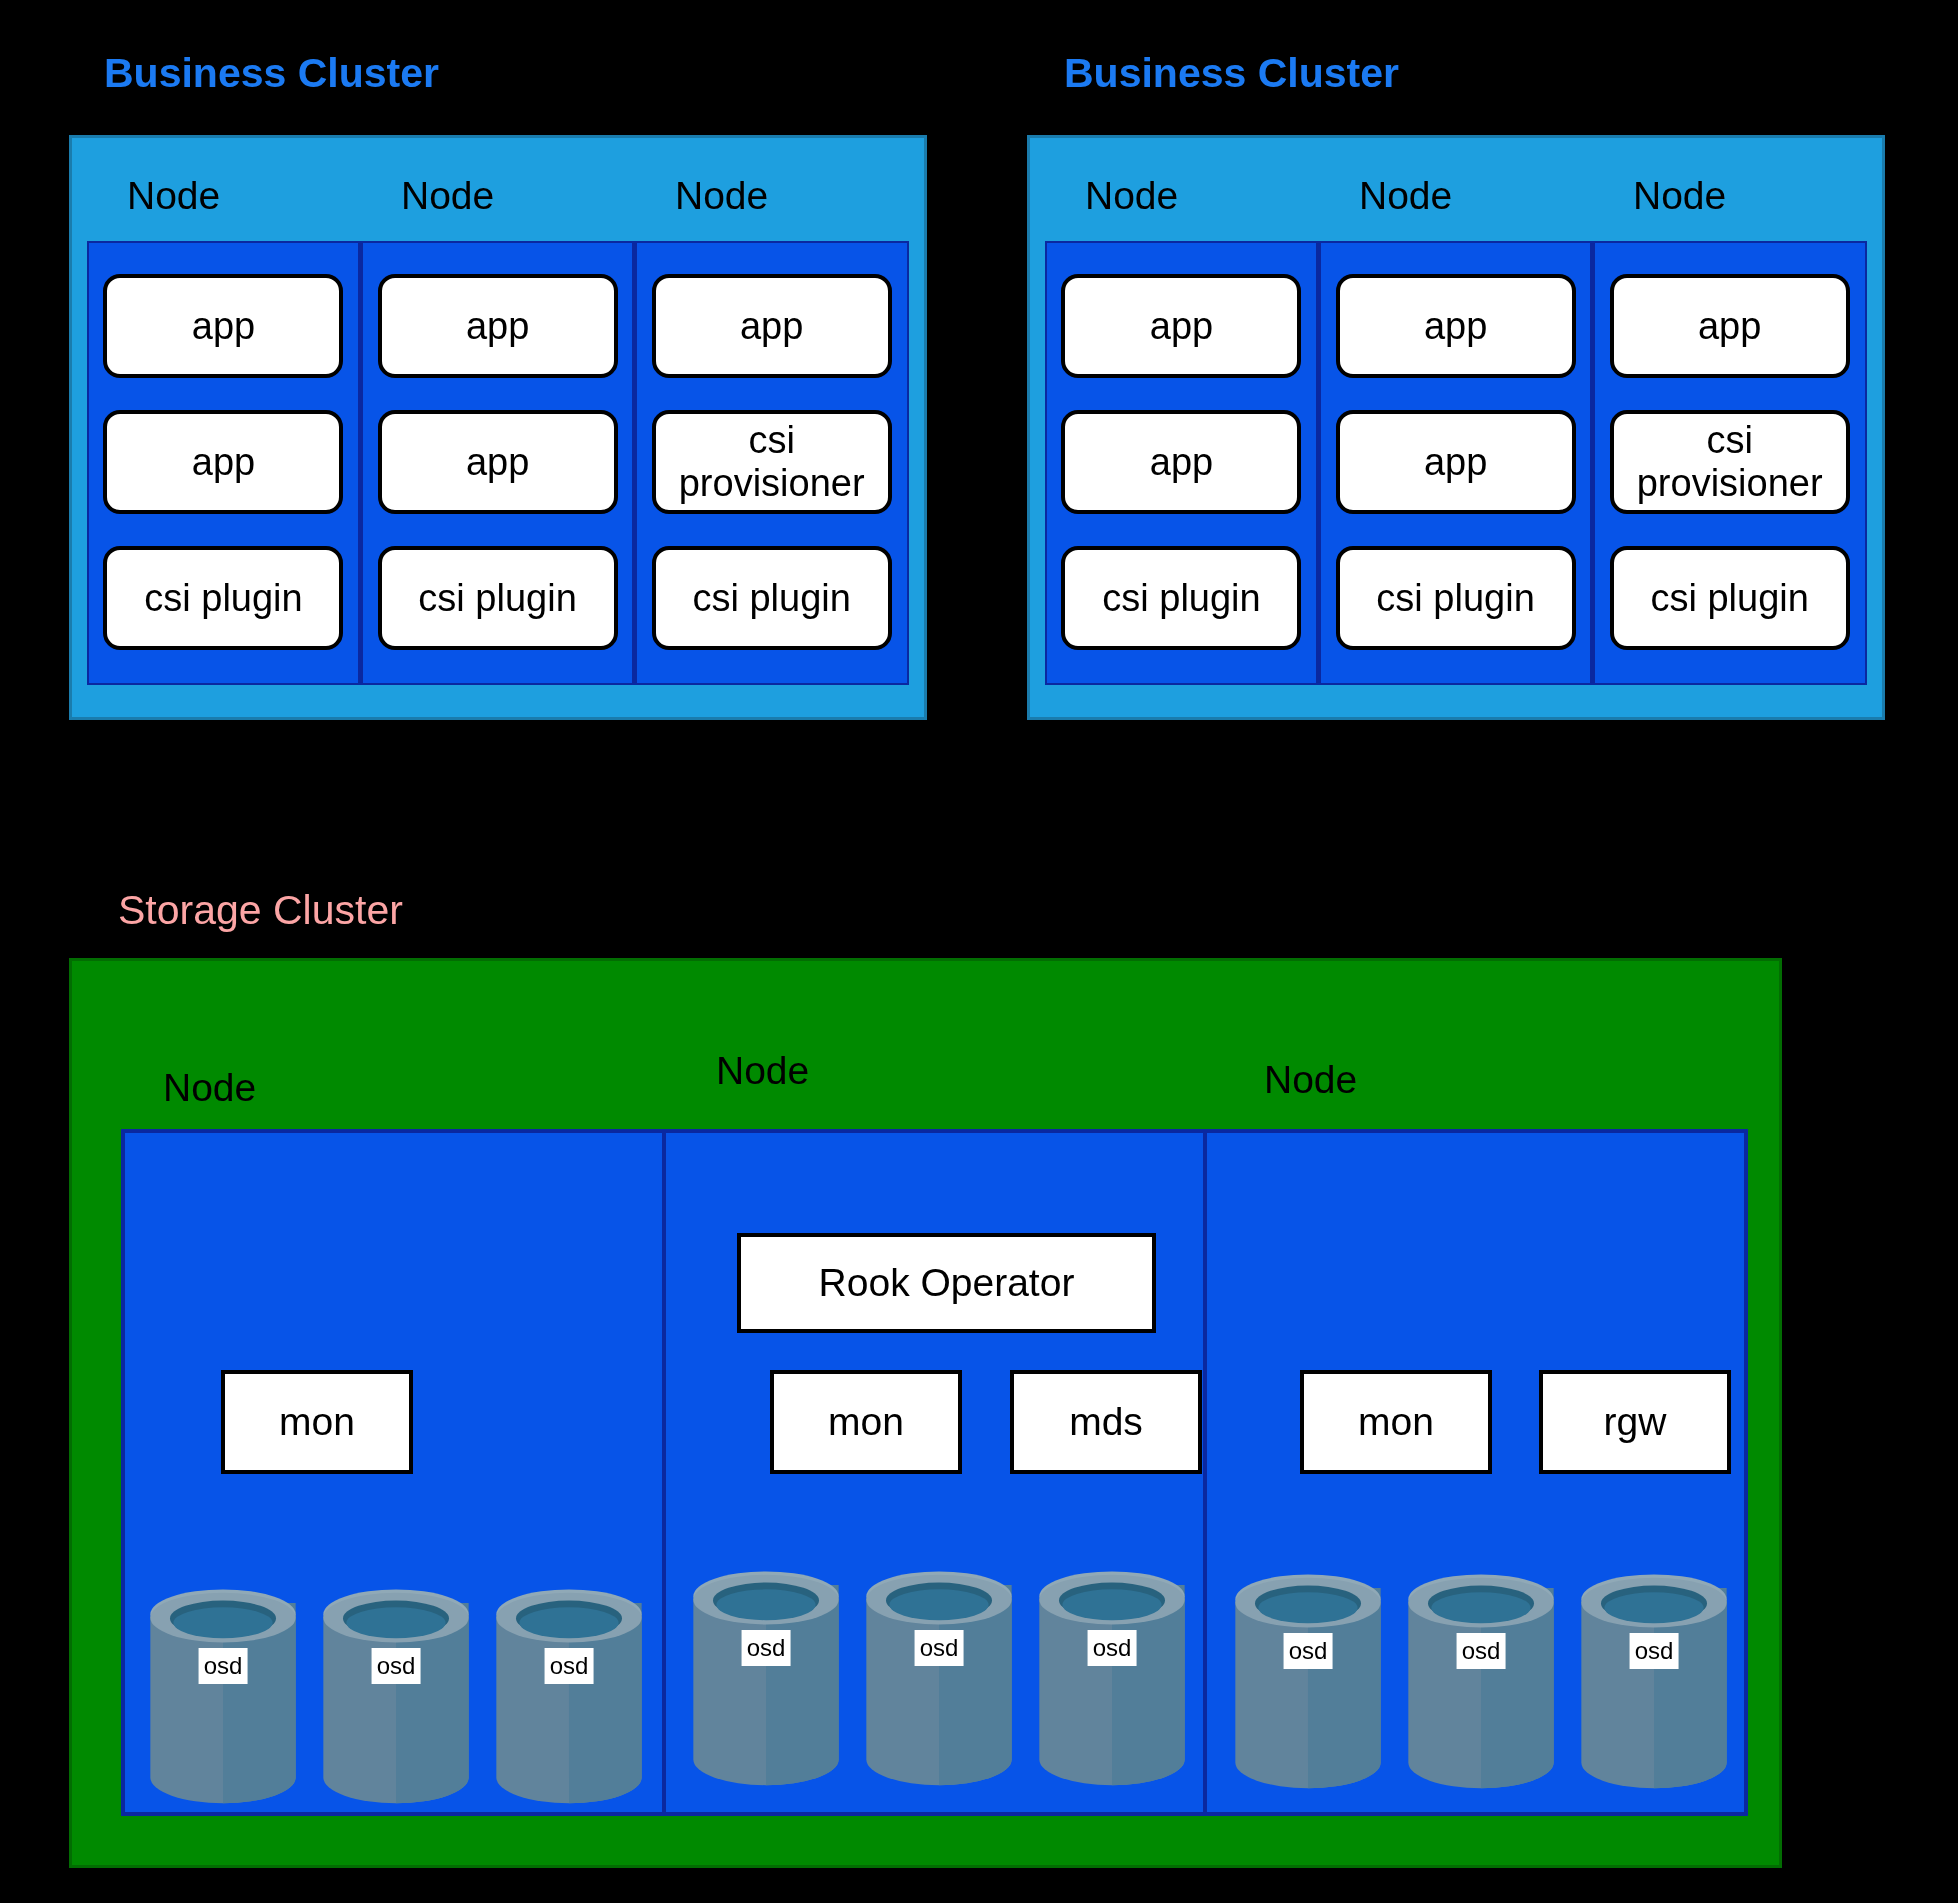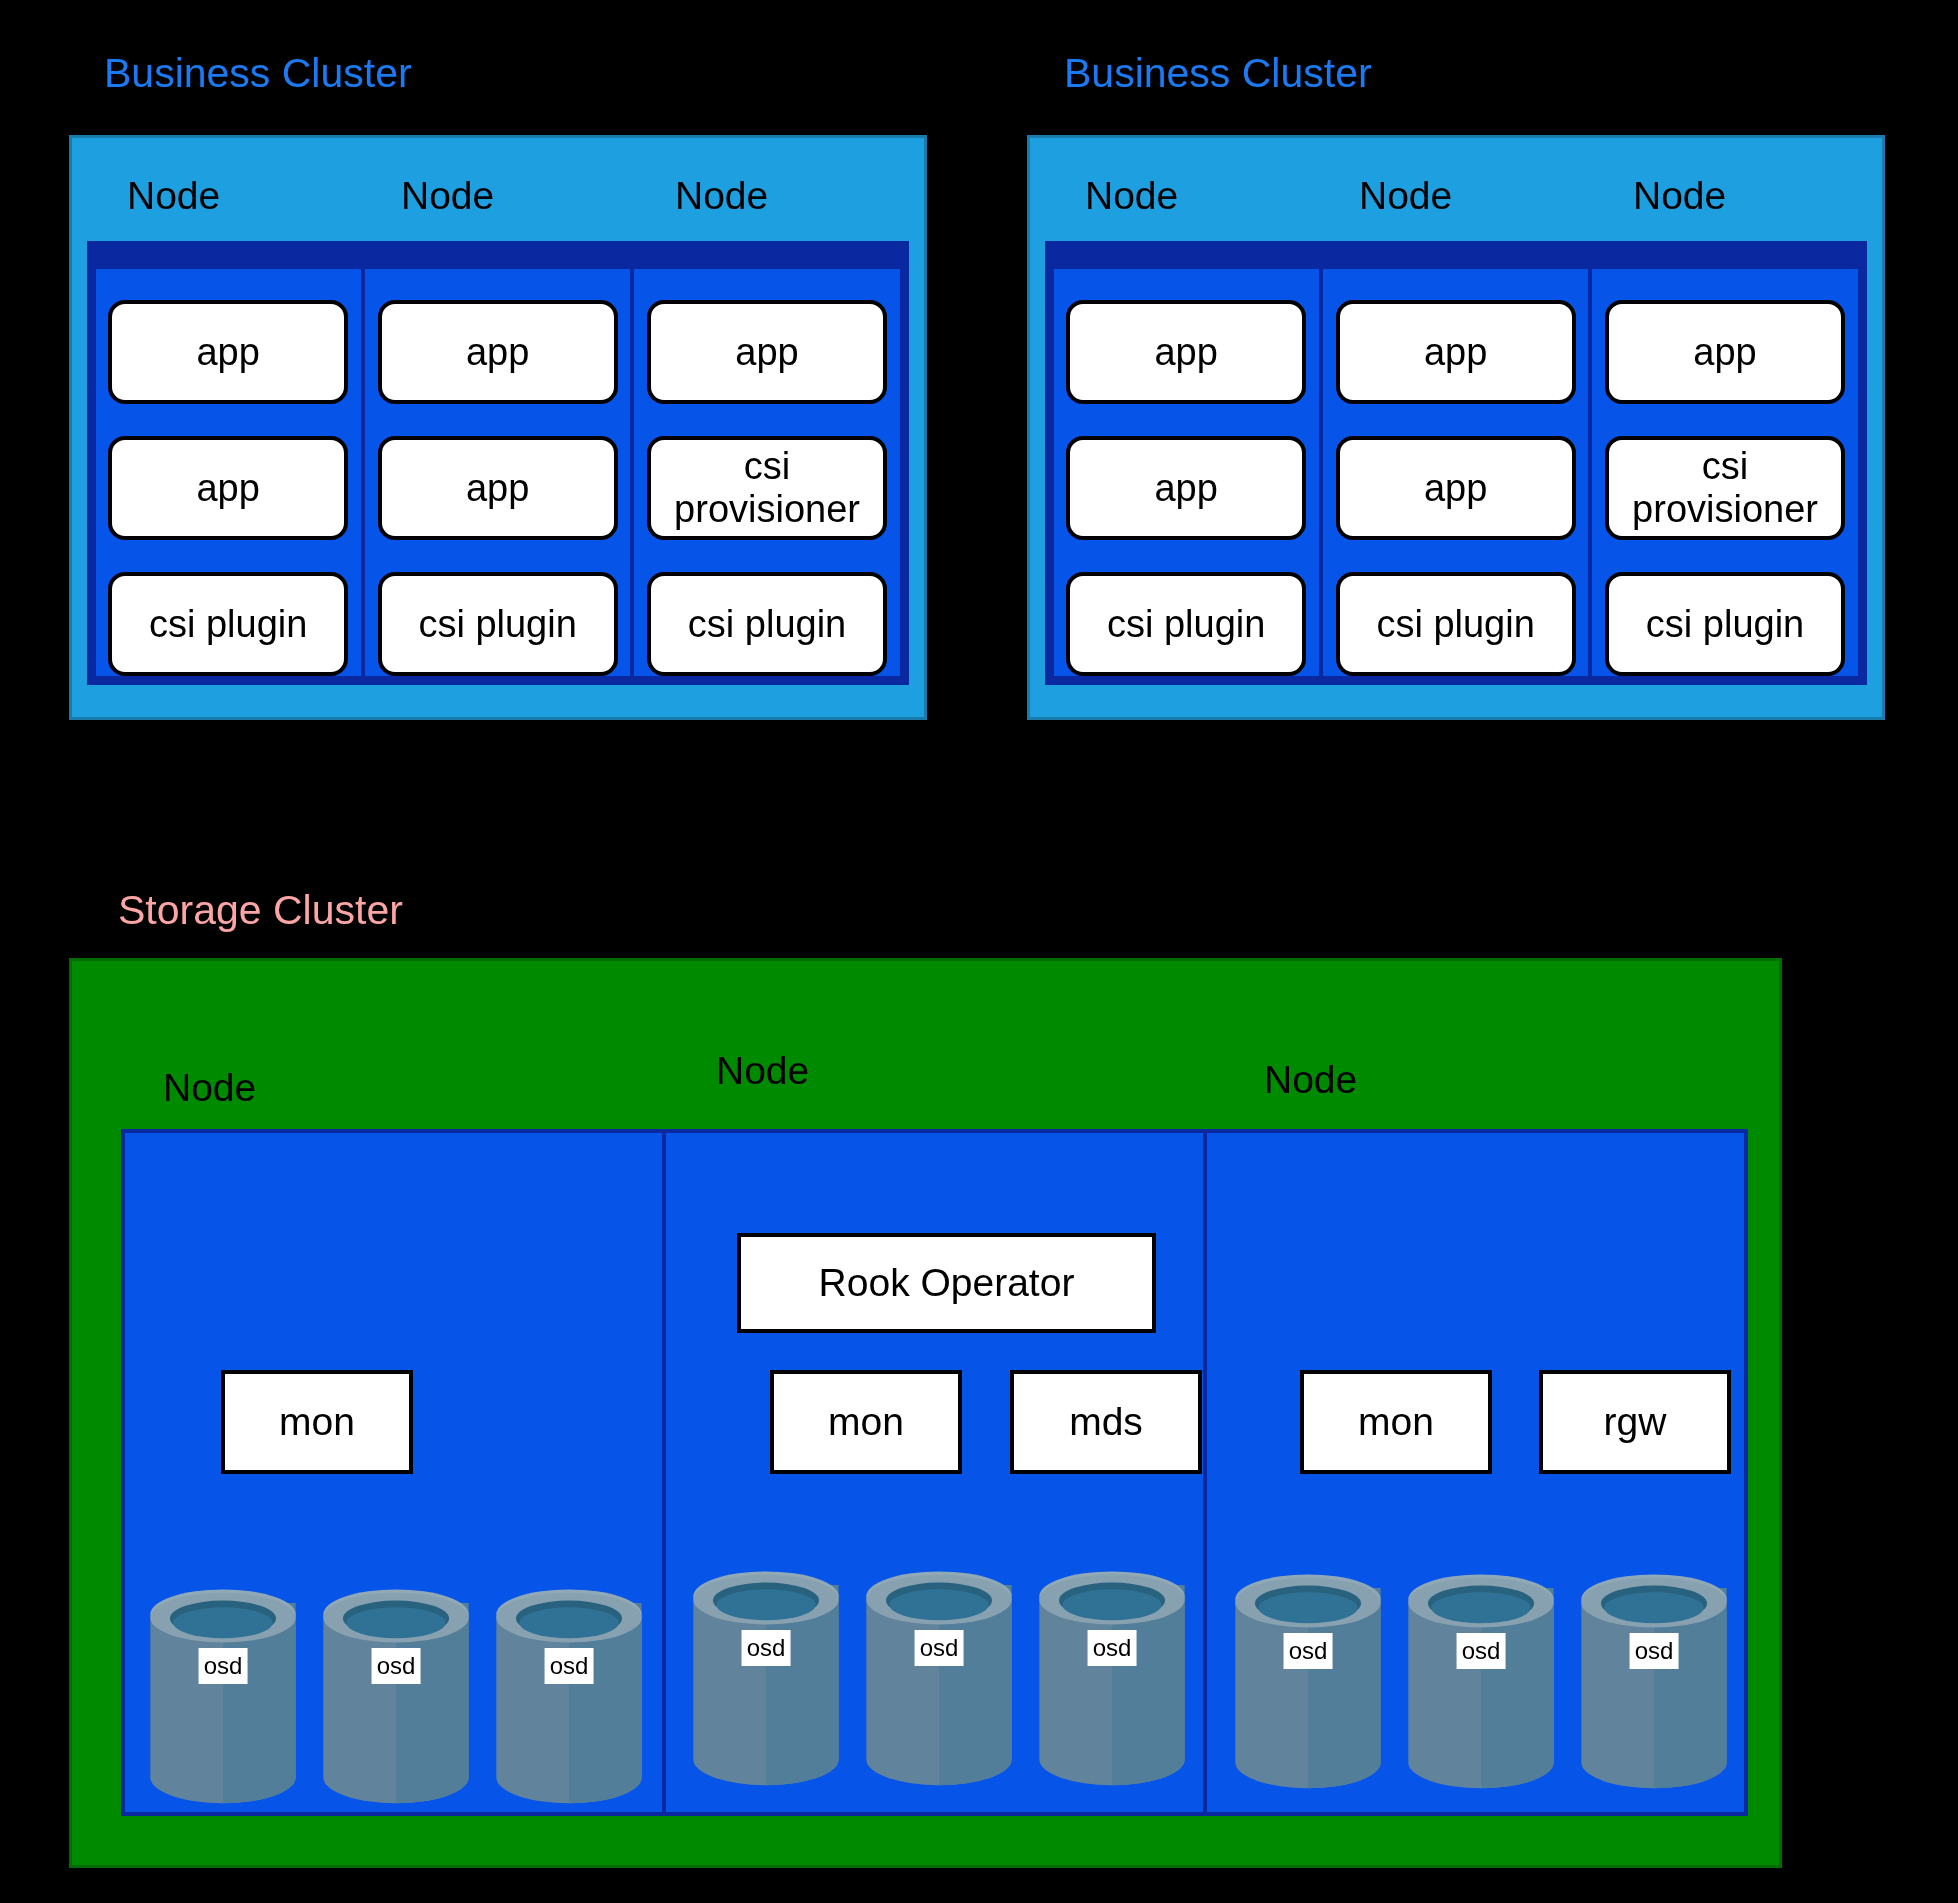--- a/index.html
+++ b/index.html
@@ -1,29 +1,29 @@
 <!DOCTYPE html>
 <html style="font-size:13.7px"><head>
 <meta charset="utf-8">
 <style>
   html,body{margin:0;padding:0;background:#000;}
   body{width:1959px;height:1904px;position:relative;overflow:hidden;
        font-family:"Liberation Sans","DejaVu Sans",sans-serif;}
 
   .title{position:absolute;font-size:41px;font-weight:500;letter-spacing:0px;}
-  .bc-title{color:#1b7af2;}
+  .bc-title{color:#1b7af2;font-weight:bold;}
   .sc-title{color:#fca5a5;}
 
   
   .bc{position:absolute;top:135px;width:858px;height:585px;
       background:#1e9fdf;border:3.4px solid #1a7cad;box-sizing:border-box;}
   .bc-node-label{position:absolute;top:36px;font-size:39px;color:#000;}
   .bc-cols{position:absolute;left:14.6px;top:103px;width:822px;height:444px;
-           background:#0a28a0;padding:9px;box-sizing:border-box;
-           display:flex;gap:4.3px;align-items:flex-end;}
+           background:#0a28a0;padding:2px;box-sizing:border-box;
+           display:flex;gap:4.3px;}
   .bc-col{flex:1;background:#0754e8;display:flex;flex-direction:column;
           align-items:center;padding-top:31px;gap:32px;}
   .pod{width:240px;height:104px;box-sizing:border-box;background:#fff;
        border:4.3px solid #000;border-radius:17px;
        display:flex;align-items:center;justify-content:center;
        font-size:38px;color:#000;text-align:center;line-height:1.12;
        padding:0 12px;}
 
   
   .sc{position:absolute;left:69px;top:958px;width:1713px;height:910px;

